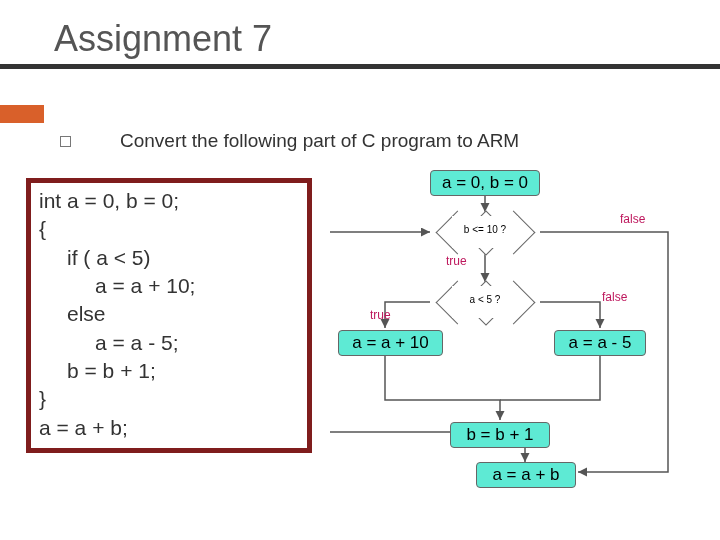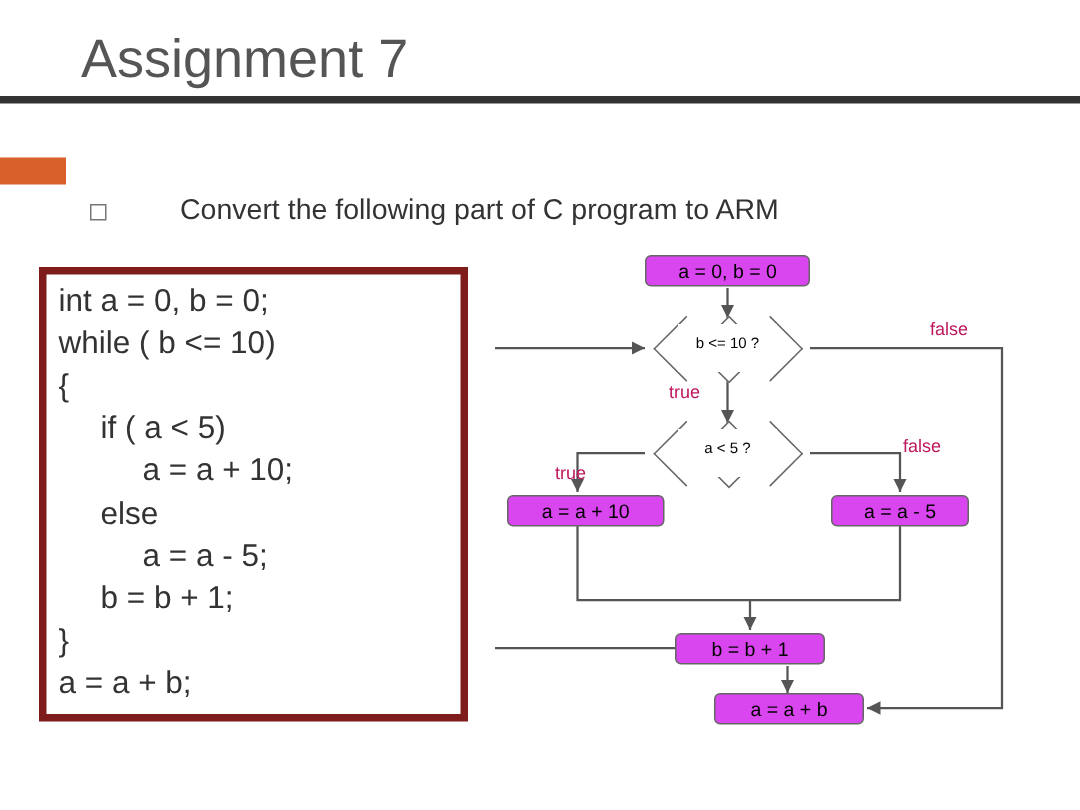--- a/index.html
+++ b/index.html
@@ -73,23 +73,23 @@
   }
   .flow svg {
     position: absolute;
     left: 0;
     top: 0;
     width: 380px;
     height: 360px;
   }
   .node {
     position: absolute;
-    font-size: 13px;
+    font-size: 17px;
     text-align: center;
-    background: #d946ef;
+    background: #5eead4;
     box-sizing: border-box;
   }
   .rect-node {
     border: 1px solid #666;
     border-radius: 4px;
     padding: 2px 0;
   }
   .diamond-wrap {
     position: absolute;
   }
@@ -116,21 +116,20 @@
 
 <div class="title">Assignment 7</div>
 <div class="underline-bar"></div>
 <div class="accent-bar"></div>
 
 <div class="bullet-square"></div>
 <div class="bullet-text">Convert the following part of C program to ARM</div>
 
 <div class="code-box">
   <div>int a = 0,  b = 0;</div>
-  <div>while  ( b &lt;= 10)</div>
   <div>{</div>
   <div class="indent1">if ( a &lt; 5)</div>
   <div class="indent2">a = a + 10;</div>
   <div class="indent1">else</div>
   <div class="indent2">a = a  - 5;</div>
   <div class="indent1">b = b + 1;</div>
   <div>}</div>
   <div>a = a + b;</div>
 </div>
 

